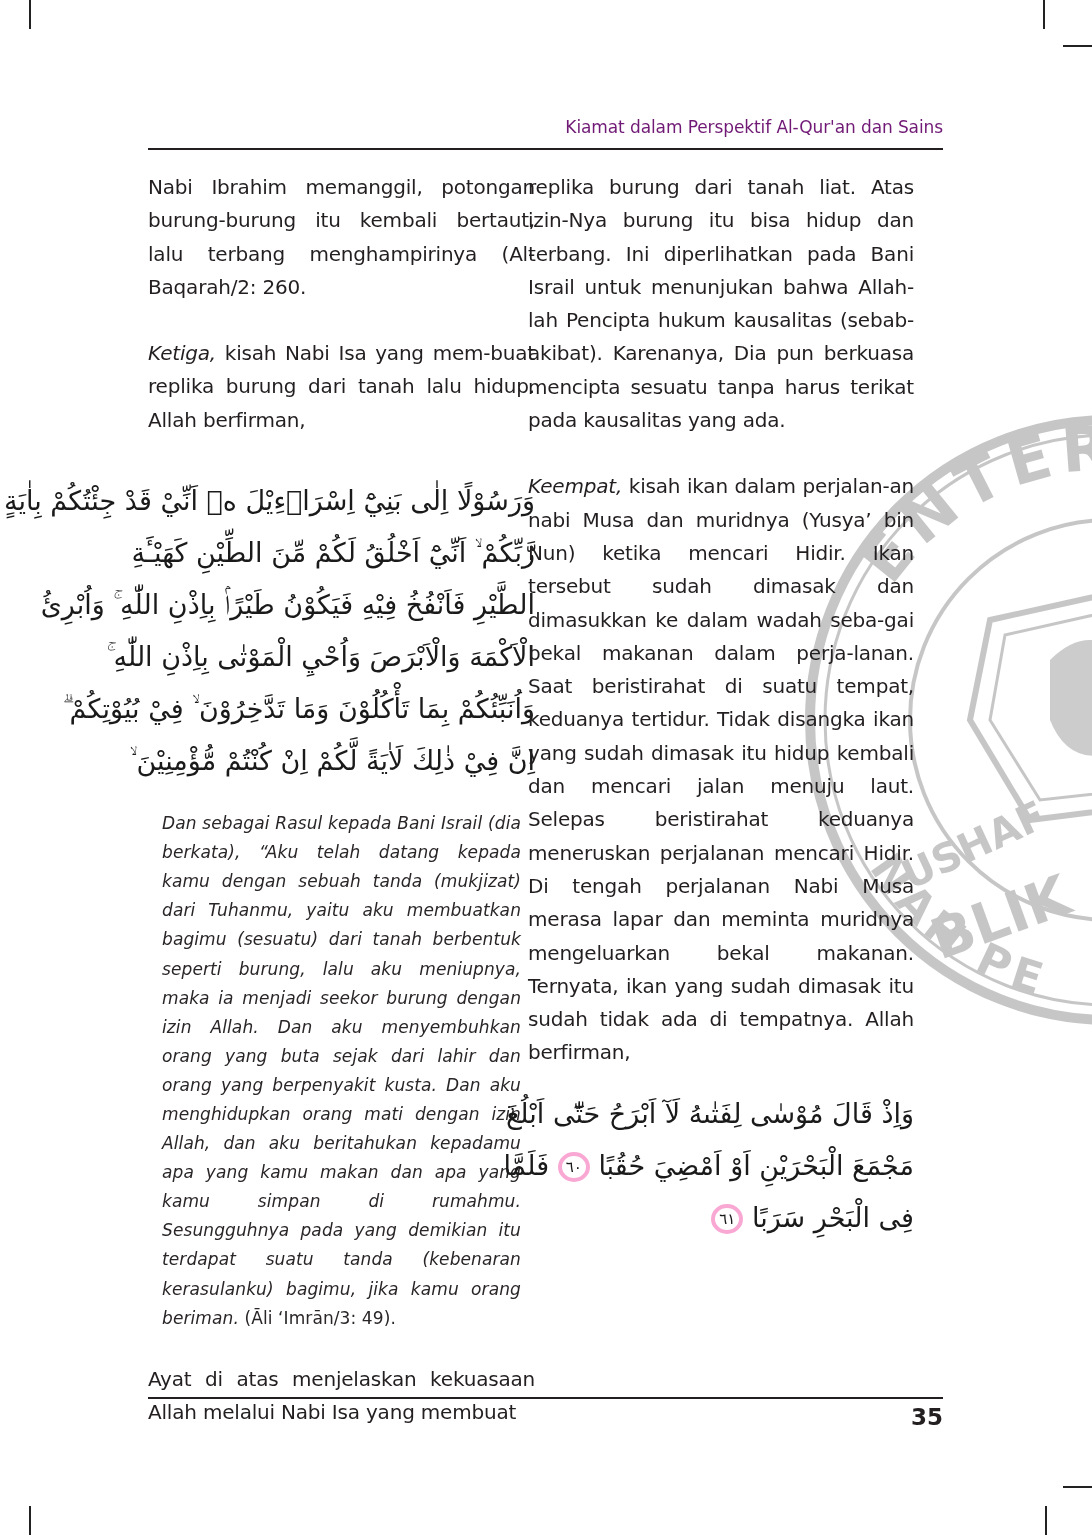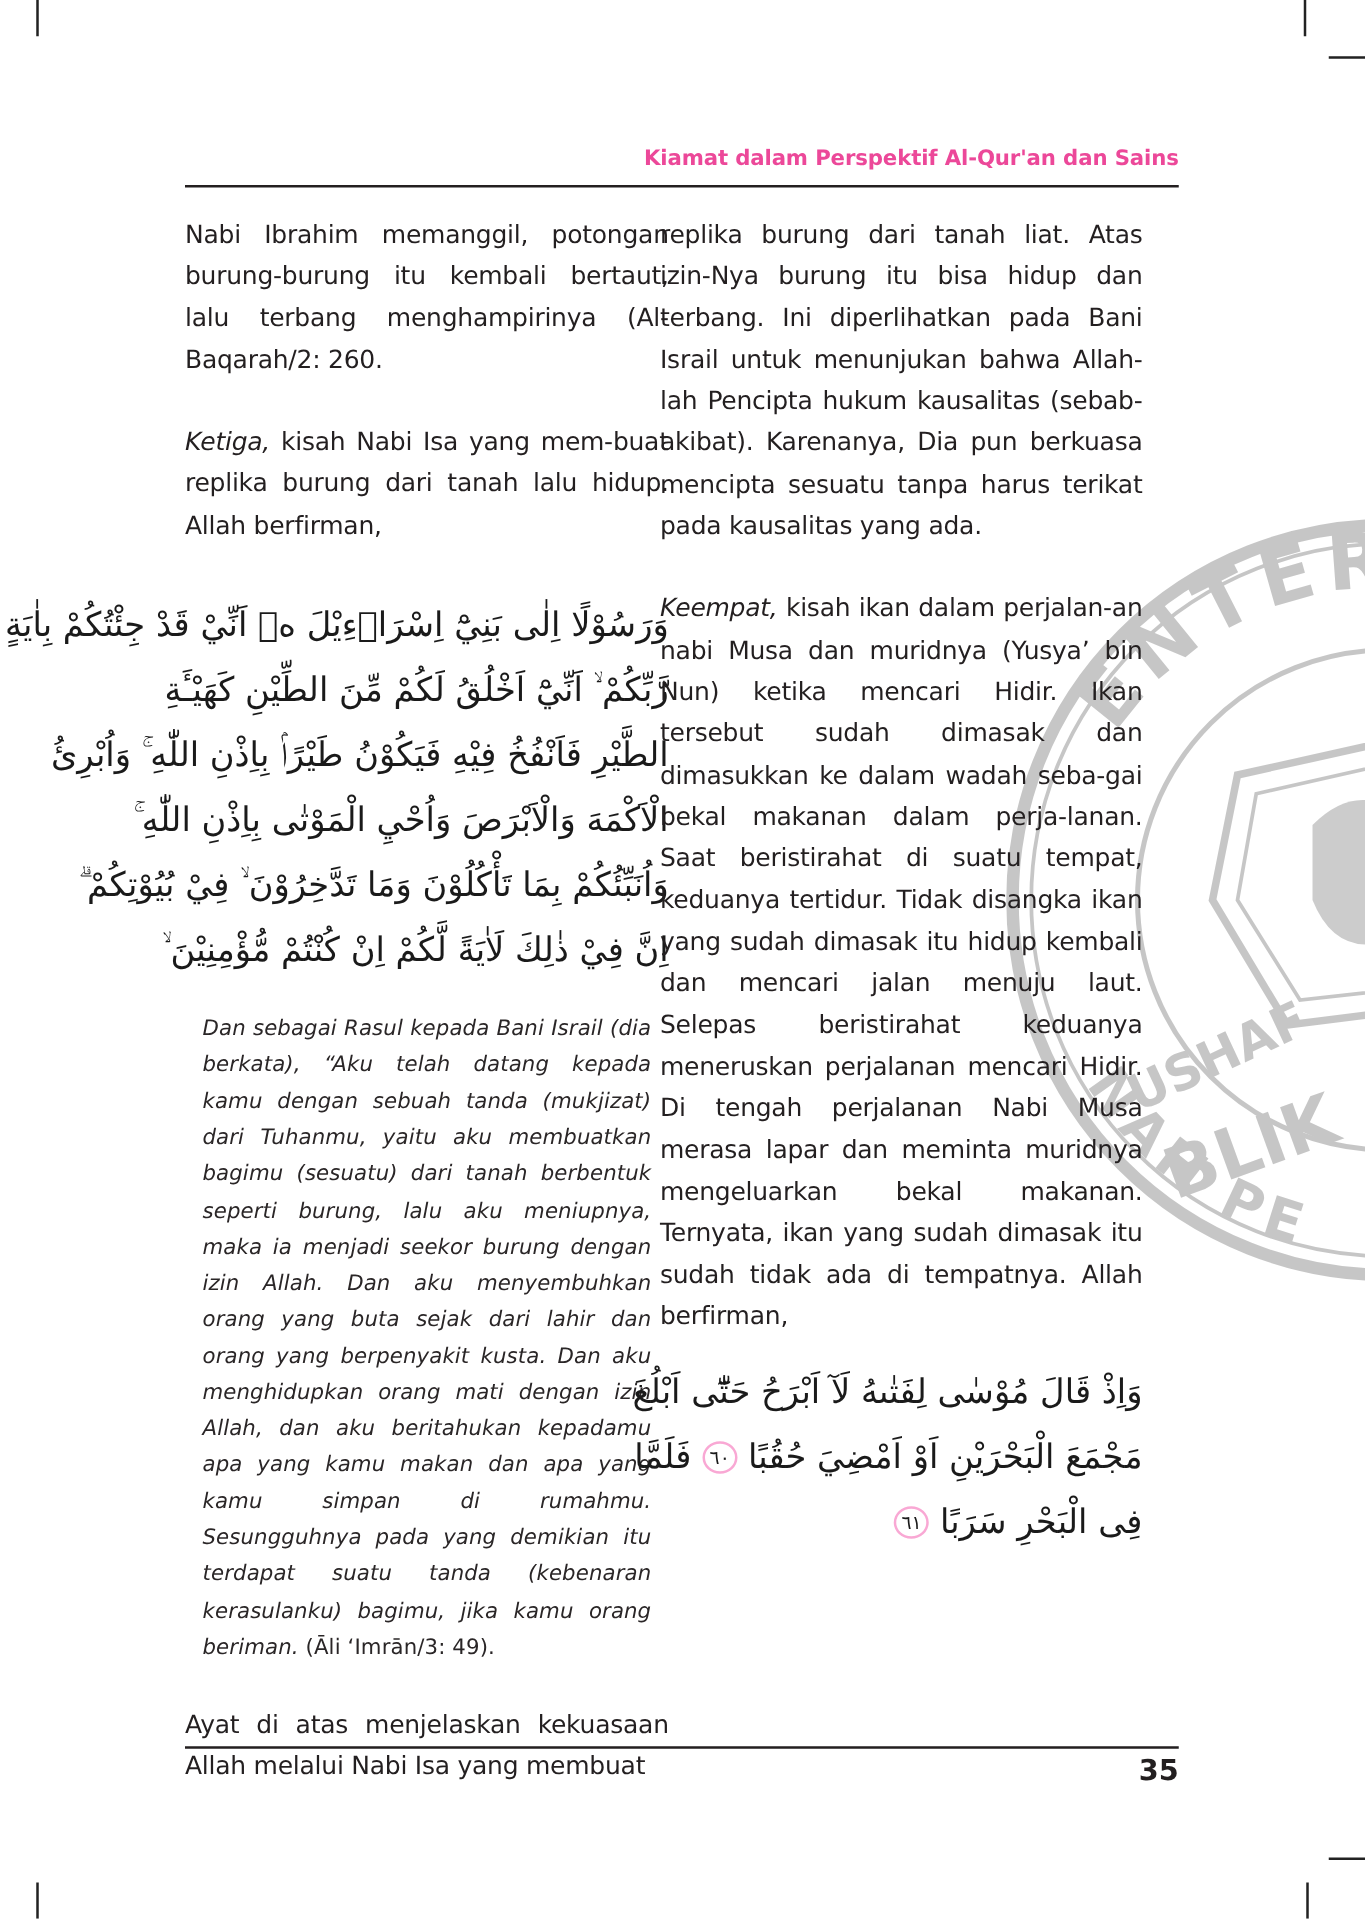--- a/index.html
+++ b/index.html
@@ -17,24 +17,23 @@
     }
     .crop {
       position: absolute;
       background: #222;
     }
     .header-title {
       position: absolute;
       top: 117px;
       right: 149px;
       font-size: 17px;
-      color: #ec4899;
+      color: #701a75;
       white-space: nowrap;
       letter-spacing: -0.1px;
-      font-weight: bold;
     }
     .rule {
       position: absolute;
       left: 148px;
       width: 795px;
       height: 2px;
       background: #231f20;
     }
     .col {
       position: absolute;
@@ -67,21 +66,21 @@
       display: block;
       white-space: nowrap;
       text-align: justify;
       text-align-last: justify;
     }
     .arabic-line.last { text-align-last: center; }
     .ayah-num {
       display: inline-block;
       font-size: 15px;
       line-height: 20px;
-      border: 2px solid #f9a8d4;
+      border: 4px solid #f9a8d4;
       border-radius: 50%;
       padding: 1px 4px;
       vertical-align: middle;
     }
 
     .translation {
       font-style: italic;
       font-size: 17px;
       line-height: 29.1px;
       text-align: justify;

